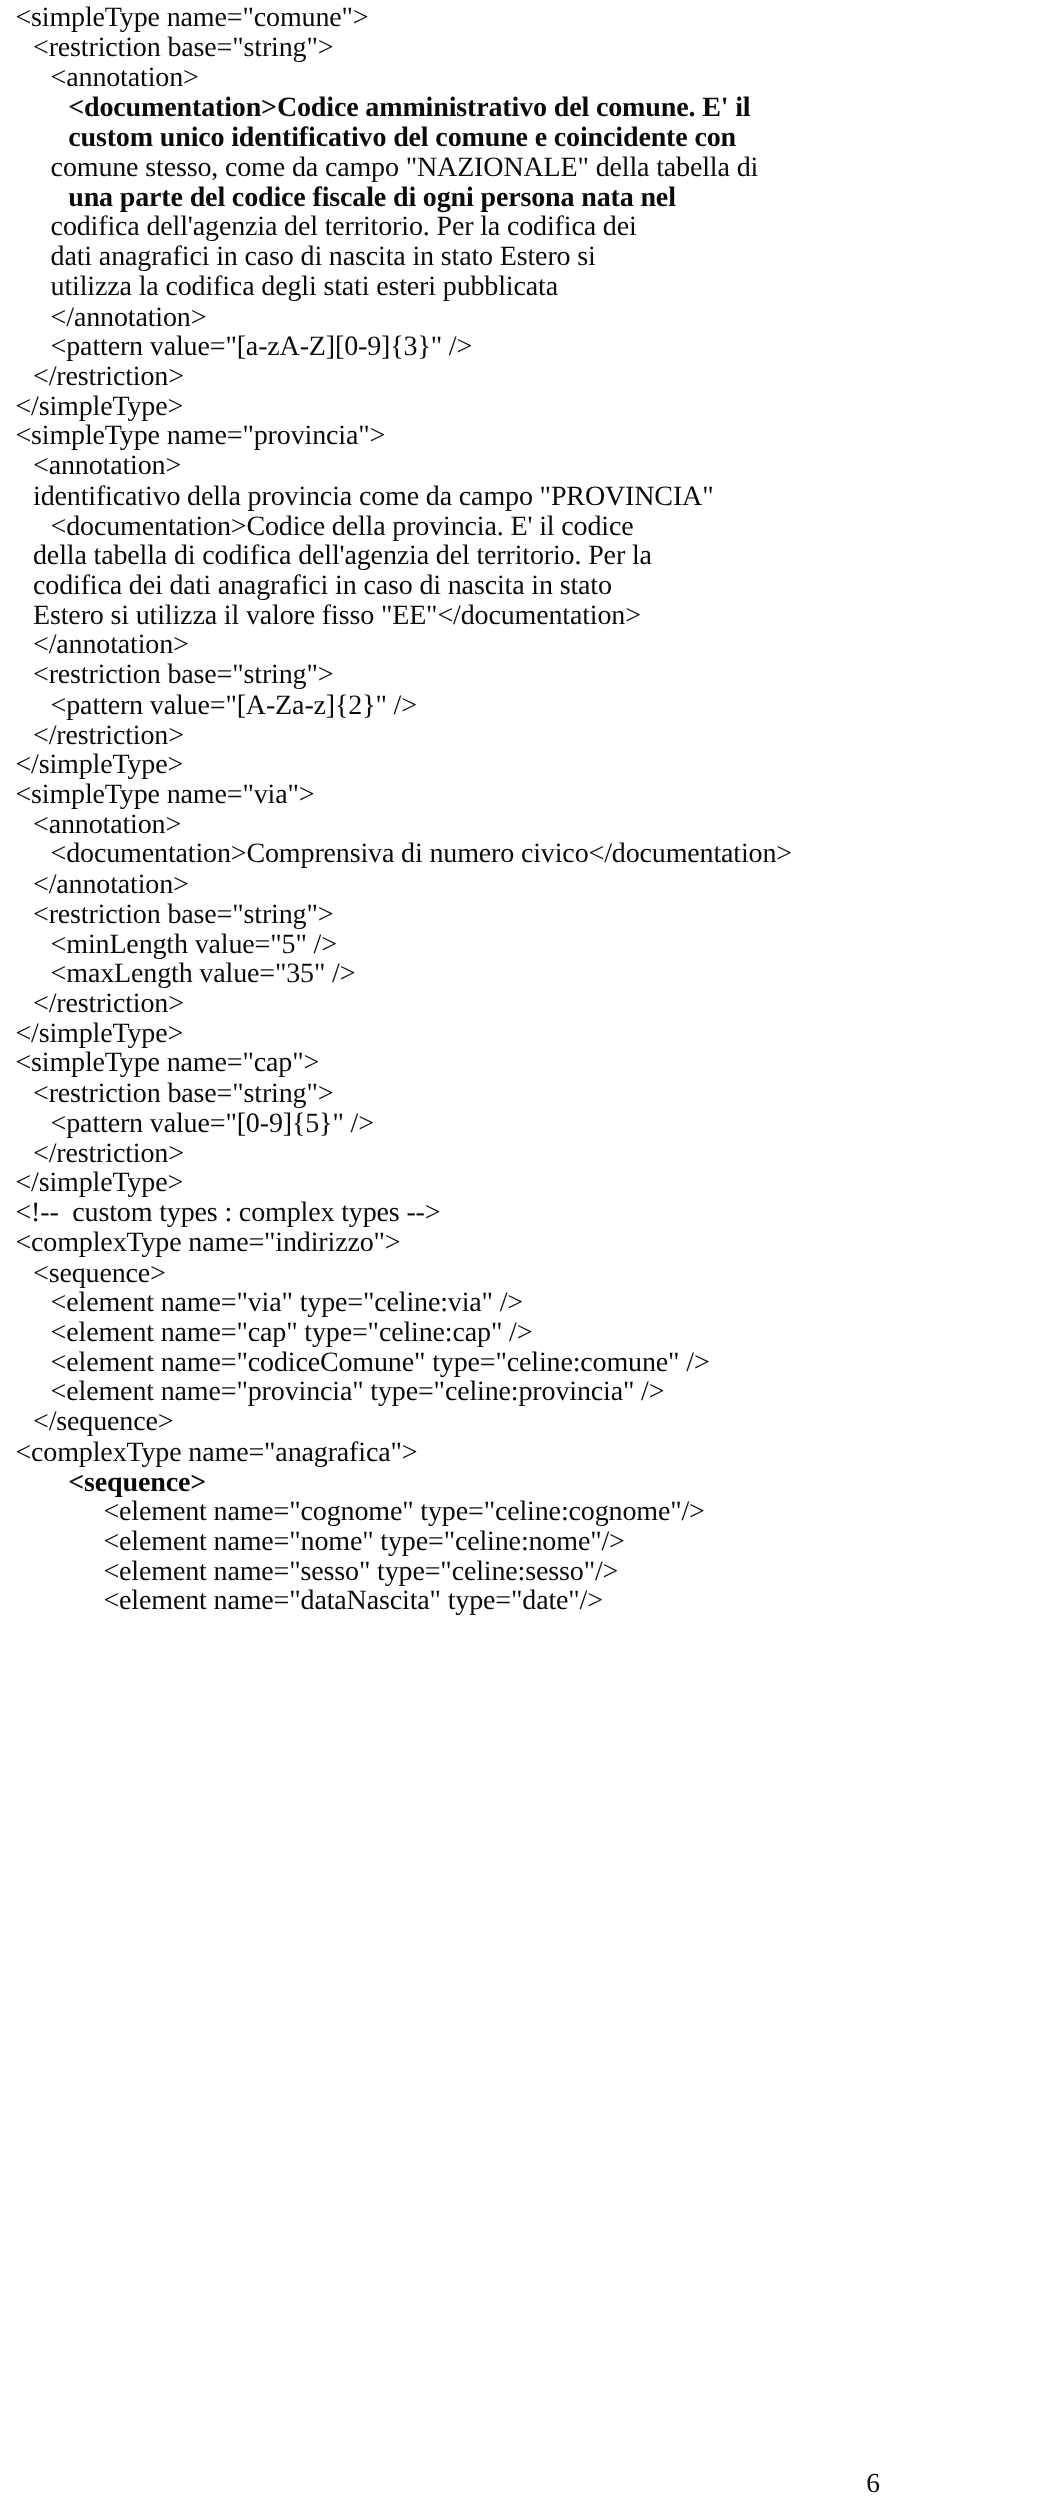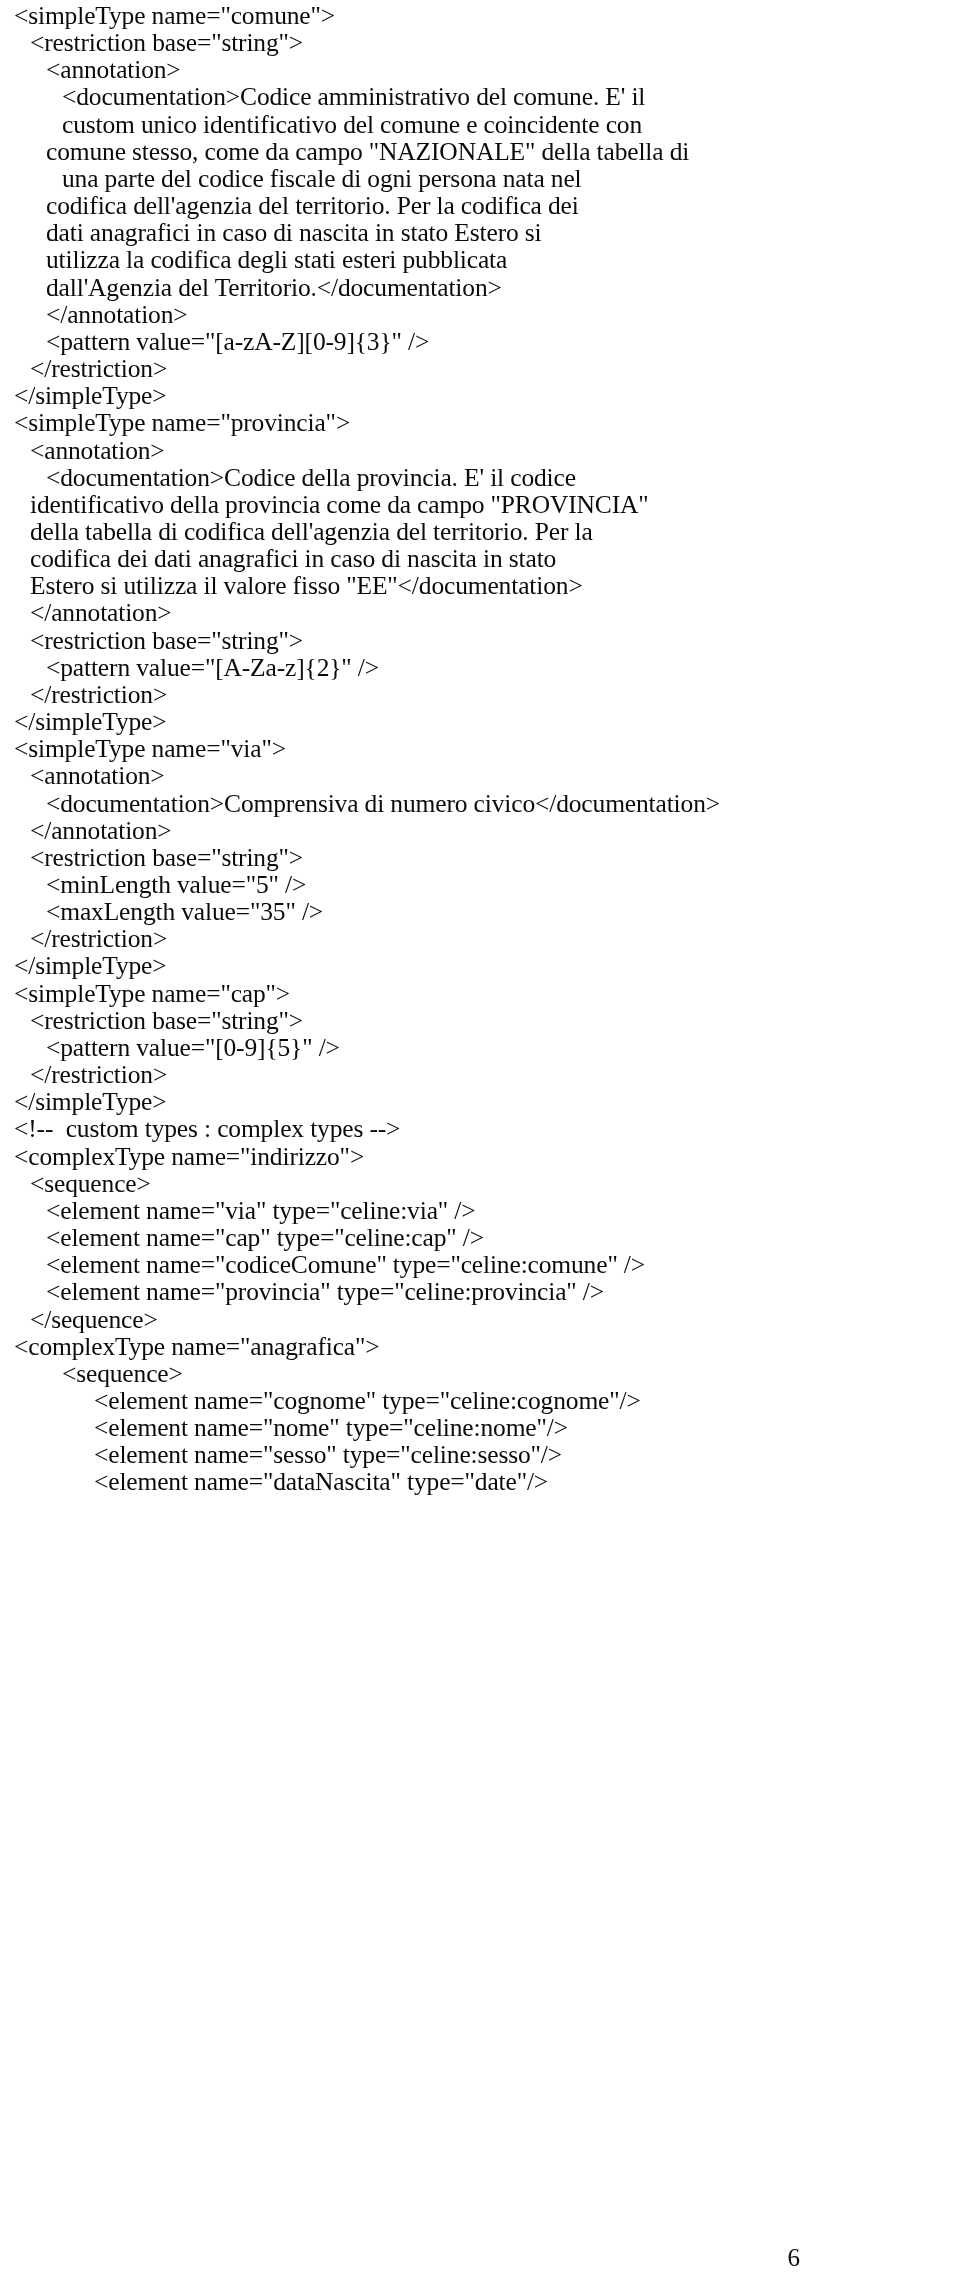--- a/index.html
+++ b/index.html
@@ -34,21 +34,21 @@
     line-height: 27.15px;
     white-space: pre;
     letter-spacing: -0.15px;
     color: #0b0b0b;
     font-family: "Liberation Serif", "DejaVu Serif", serif;
   }
   
   .i0 { padding-left: 0px; }
   .i1 { padding-left: 16px; }
   .i2 { padding-left: 32px; }
-  .i3 { padding-left: 48px; }
+  .i3 { padding-left: 48px; font-weight: bold; }
   .i5 { padding-left: 80px; }
 
   .page-number {
     position: absolute;
     right: 160px;
     bottom: 14px;
     font-size: 25px;
     line-height: 28px;
     font-family: "Liberation Serif", "DejaVu Serif", serif;
     color: #0b0b0b;
@@ -63,29 +63,28 @@
       <span class="line i0">&lt;simpleType name="comune"&gt;</span>
       <span class="line i1">&lt;restriction base="string"&gt;</span>
       <span class="line i2">&lt;annotation&gt;</span>
       <span class="line i3">&lt;documentation&gt;Codice amministrativo del comune. E' il</span>
       <span class="line i3">custom unico identificativo del comune e coincidente con</span>
       <span class="line i2">comune stesso, come da campo "NAZIONALE" della tabella di</span>
       <span class="line i3">una parte del codice fiscale di ogni persona nata nel</span>
       <span class="line i2">codifica dell'agenzia del territorio. Per la codifica dei</span>
       <span class="line i2">dati anagrafici in caso di nascita in stato Estero si</span>
       <span class="line i2">utilizza la codifica degli stati esteri pubblicata</span>
-      <span class="line i2">dall'Agenzia del Territorio.&lt;/documentation&gt;</span>
       <span class="line i2">&lt;/annotation&gt;</span>
       <span class="line i2">&lt;pattern value="[a-zA-Z][0-9]{3}" /&gt;</span>
       <span class="line i1">&lt;/restriction&gt;</span>
       <span class="line i0">&lt;/simpleType&gt;</span>
       <span class="line i0">&lt;simpleType name="provincia"&gt;</span>
       <span class="line i1">&lt;annotation&gt;</span>
+      <span class="line i1">identificativo della provincia come da campo "PROVINCIA"</span>
       <span class="line i2">&lt;documentation&gt;Codice della provincia. E' il codice</span>
-      <span class="line i1">identificativo della provincia come da campo "PROVINCIA"</span>
       <span class="line i1">della tabella di codifica dell'agenzia del territorio. Per la</span>
       <span class="line i1">codifica dei dati anagrafici in caso di nascita in stato</span>
       <span class="line i1">Estero si utilizza il valore fisso "EE"&lt;/documentation&gt;</span>
       <span class="line i1">&lt;/annotation&gt;</span>
       <span class="line i1">&lt;restriction base="string"&gt;</span>
       <span class="line i2">&lt;pattern value="[A-Za-z]{2}" /&gt;</span>
       <span class="line i1">&lt;/restriction&gt;</span>
       <span class="line i0">&lt;/simpleType&gt;</span>
       <span class="line i0">&lt;simpleType name="via"&gt;</span>
       <span class="line i1">&lt;annotation&gt;</span>

